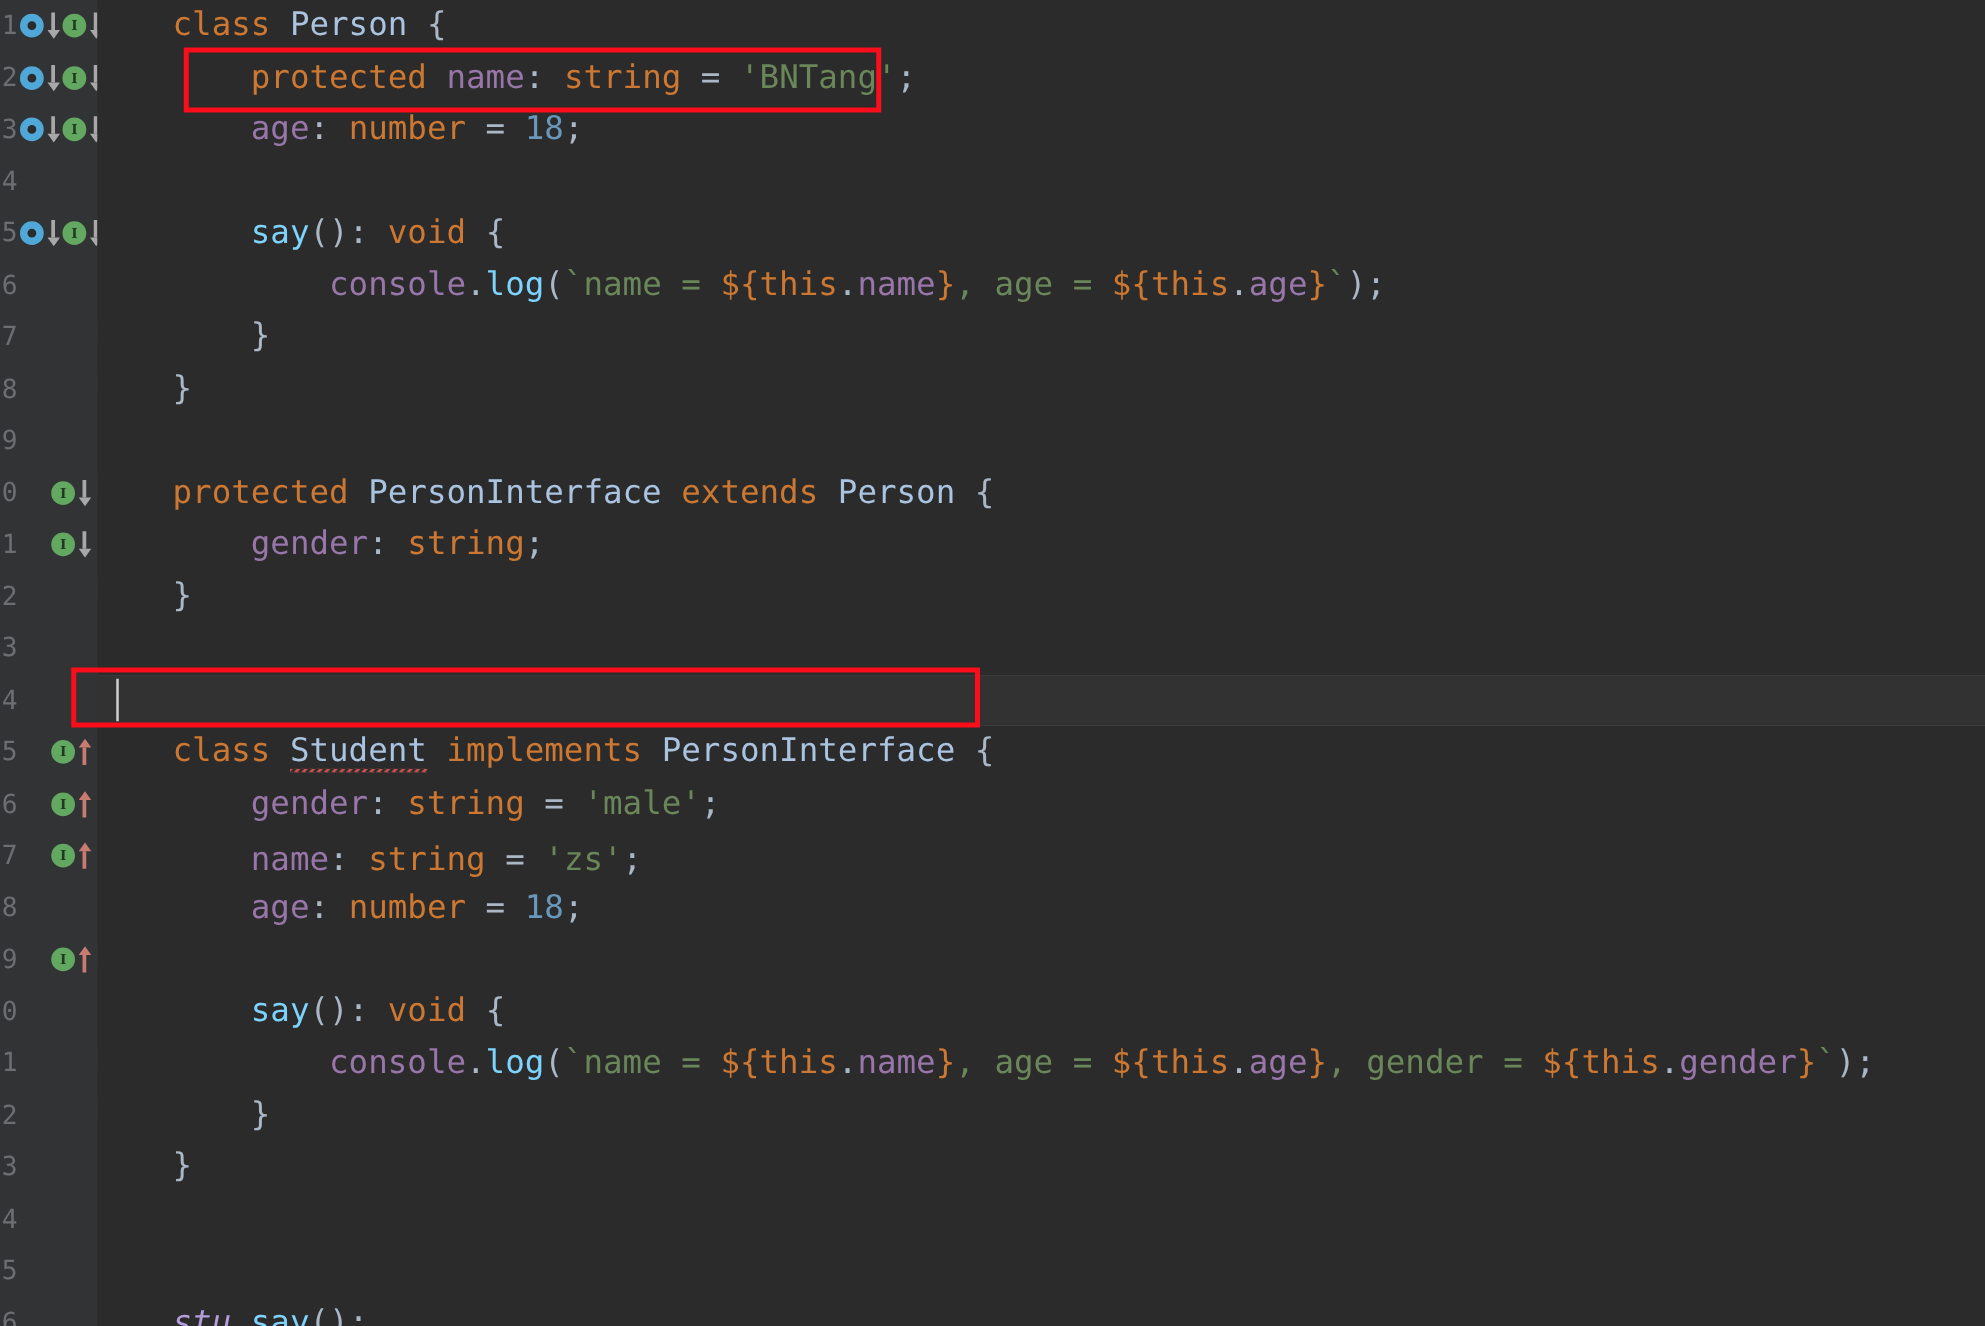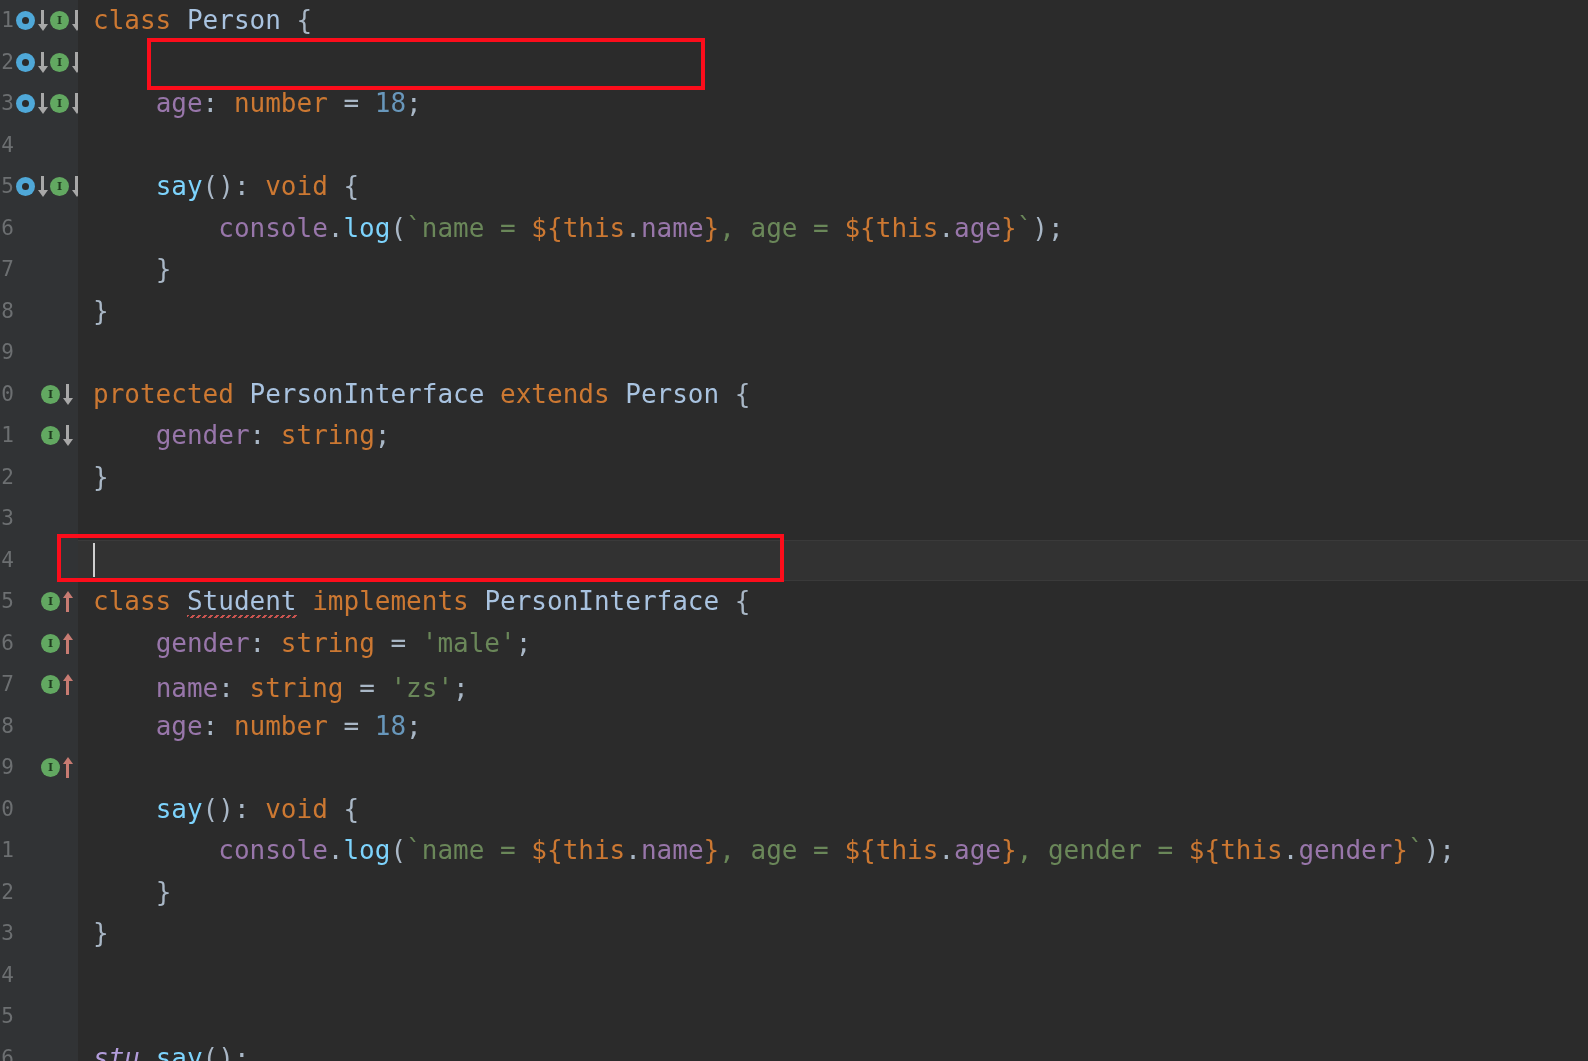--- a/index.html
+++ b/index.html
@@ -165,21 +165,21 @@
     left: 0;
     height: 41.5px;
     width: 1510px;
     white-space: pre;
     font-size: 26px;
     line-height: 41.5px;
     font-family: "DejaVu Sans Mono", monospace;
     color: #a9b7c6;
     letter-spacing: 0px;
   }
-  .row .txt { padding-left: 15px; display: inline-block; }
+  .row .txt { padding-left: 15px; display: inline-block; margin-left: 45px; }
   .row.current {
     background: #323232;
     box-shadow: inset 0 1px 0 #3a3a3a, inset 0 -1px 0 #3a3a3a;
   }
 
   
   .kw   { color: #cc7832; }
   .cls  { color: #a9c3e0; }
   .fld  { color: #9876aa; }
   .typ  { color: #cc7832; }
@@ -321,20 +321,21 @@
       <div class="fold-box end" style="top:832px"></div>
       <div class="fold-box end" style="top:873px"></div>
     </div>
   </div>
   <div class="gutter-sep"></div>
 
   <div class="code">
 
     <div class="row" style="top:0px"><span class="txt"><span class="kw">class</span> <span class="cls">Person</span> <span class="pn">{</span></span></div>
 
+    <div class="row" style="top:41.5px"><span class="txt">    <span class="kw">protected</span> <span class="fld">name</span><span class="pn">:</span> <span class="typ">string</span> <span class="pn">=</span> <span class="str">'BNTang'</span><span class="pn">;</span></span></div>
 
     <div class="row" style="top:83px"><span class="txt">    <span class="fld">age</span><span class="pn">:</span> <span class="typ">number</span> <span class="pn">=</span> <span class="num">18</span><span class="pn">;</span></span></div>
 
     <div class="row" style="top:124.5px"><span class="txt"></span></div>
 
     <div class="row" style="top:166px"><span class="txt">    <span class="fn">say</span><span class="pn">():</span> <span class="typ">void</span> <span class="pn">{</span></span></div>
 
     <div class="row" style="top:207.5px"><span class="txt">        <span class="italicfld">console</span><span class="pn">.</span><span class="fn">log</span><span class="pn">(</span><span class="tmpl">`name = </span><span class="brace">${</span><span class="kw">this</span><span class="pn">.</span><span class="fld">name</span><span class="brace">}</span><span class="tmpl">, age = </span><span class="brace">${</span><span class="kw">this</span><span class="pn">.</span><span class="fld">age</span><span class="brace">}</span><span class="tmpl">`</span><span class="pn">);</span></span></div>
 
     <div class="row" style="top:249px"><span class="txt">    <span class="pn">}</span></span></div>

